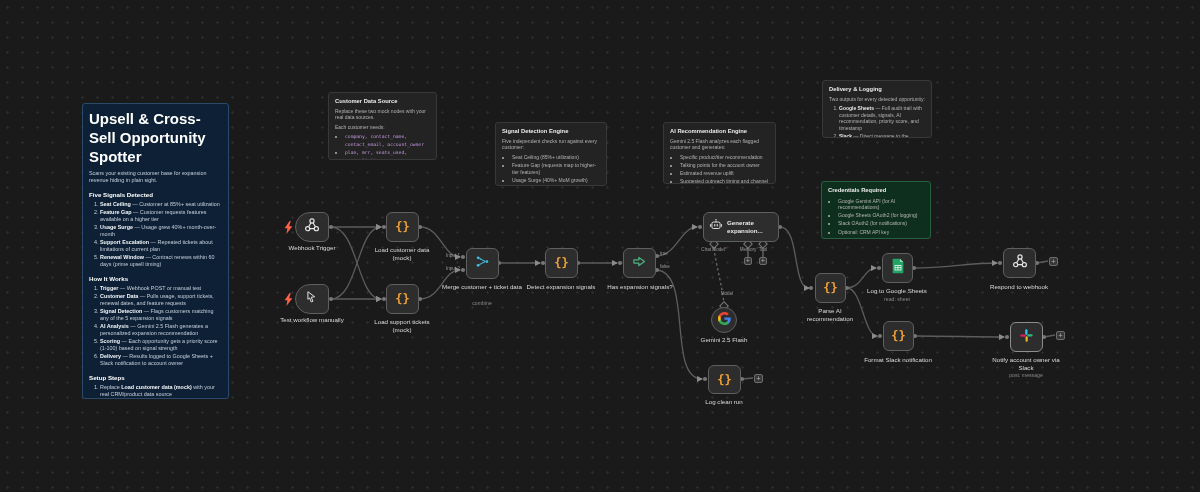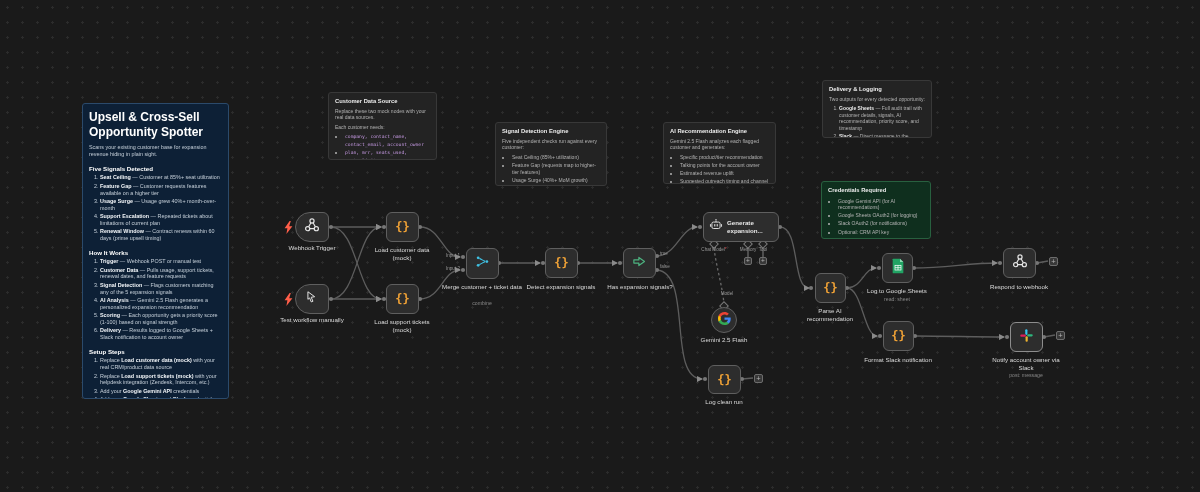--- a/index.html
+++ b/index.html
@@ -28,21 +28,21 @@
   
   .note{position:absolute;background:#232323;border:1px solid #383838;border-radius:3px;
     padding:5px 6px;box-sizing:border-box;color:#b3b3b3;font-size:5px;line-height:1.32;overflow:hidden;}
   .note .nt{font-size:5.8px;font-weight:bold;color:#ececec;margin:0 0 2px 0;}
   .note p{margin:0 0 3px 0;}
   .note ul,.note ol{margin:3px 0 0 0;padding-left:10px;}
   .note li{margin-bottom:1.5px;}
   .note .b{font-weight:bold;color:#e9e9e9;}
   .note .code{font-family:"DejaVu Sans Mono",monospace;color:#c79ae4;font-size:4.7px;}
   .main-note{background:#0d2036;border-color:#2b4a6b;color:#c6d0da;font-size:5.4px;line-height:1.26;}
-  .main-note .mt{font-size:12px;font-weight:bold;color:#ffffff;line-height:1.25;margin:1px 0 4px 0;}
+  .main-note .mt{font-size:15px;font-weight:bold;color:#ffffff;line-height:1.25;margin:1px 0 4px 0;}
   .main-note .mh{font-size:6.2px;font-weight:bold;color:#ffffff;margin:7px 0 2px 0;}
   .main-note ol{margin:2px 0 0 0;padding-left:11px;}
   .main-note .b{color:#f4f7fa;}
   .green-note{background:#0f2f1e;border-color:#28603f;}
 </style>
 </head>
 <body>
 
 <div class="canvas">
 

